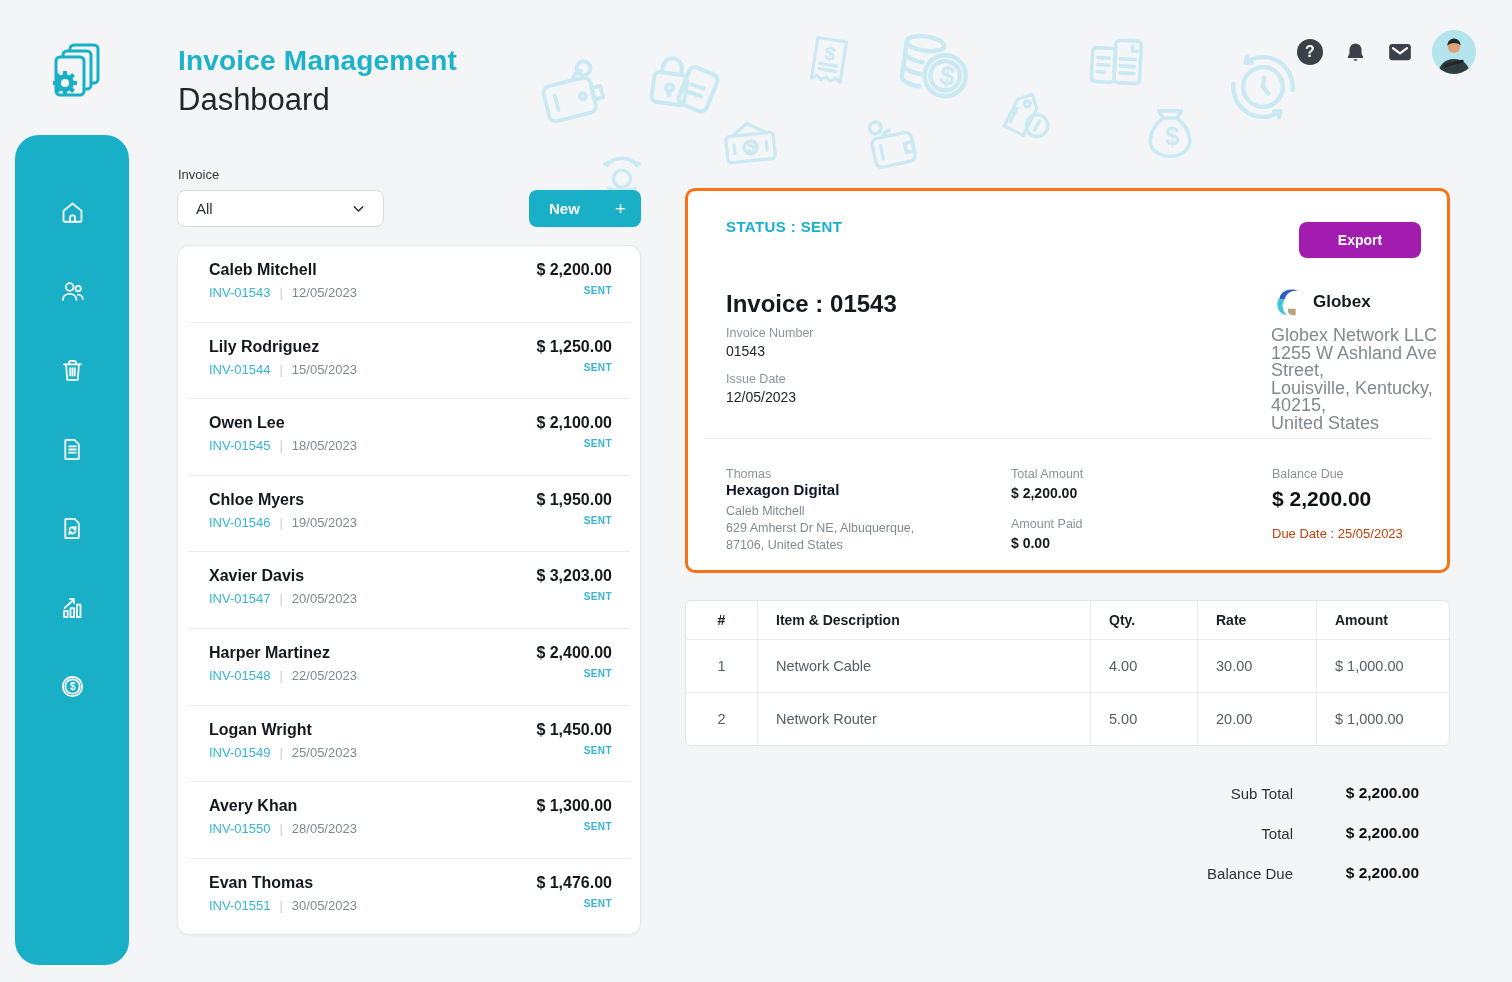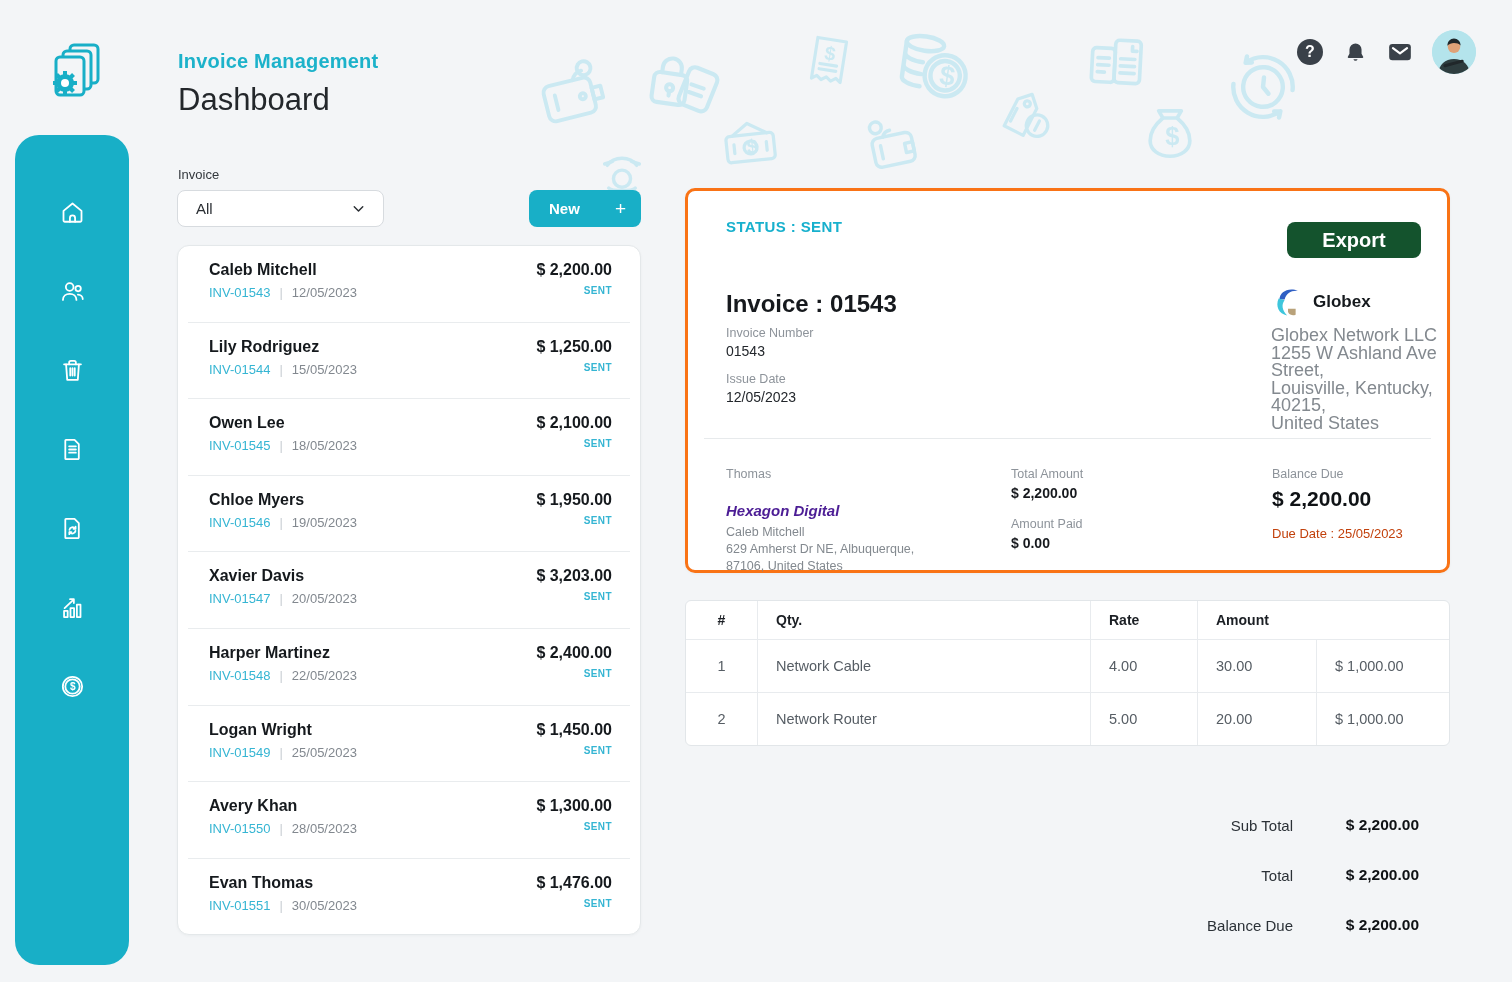--- a/index.html
+++ b/index.html
@@ -17,21 +17,21 @@
     background:#18afc7; border-radius:24px; z-index:3;
     display:flex; flex-direction:column; align-items:center; padding-top:64px; gap:52px; }
   .side-item { width:27px; height:27px; cursor:pointer; }
   .side-item svg { width:100%; height:100%; }
   .side-item path, .side-item rect, .side-item circle { fill:none; stroke:#ffffff; stroke-width:1.6; stroke-linecap:round; stroke-linejoin:round; }
   .side-item text { fill:#ffffff; stroke:none; font-size:9px; font-weight:bold; }
 
   
   .app-logo { position:absolute; left:46px; top:42px; width:58px; height:66px; z-index:2; }
   .page-title { position:absolute; left:178px; top:42px; z-index:2; }
-  .page-title .t1 { font-size:20px; font-weight:bold; color:#1cb2ca; line-height:38px; letter-spacing:.2px; }
+  .page-title .t1 { font-size:28px; font-weight:bold; color:#1cb2ca; line-height:38px; letter-spacing:.2px; }
   .page-title .t2 { font-size:31px; font-weight:400; color:#23272b; line-height:40px; }
 
   .topbar { position:absolute; right:36px; top:30px; display:flex; align-items:center; gap:19px; z-index:2; }
   .help-btn { width:26px; height:26px; border-radius:50%; background:#3a4149; color:#fff;
     font-size:16px; font-weight:bold; display:flex; align-items:center; justify-content:center; cursor:pointer; }
   .icon-btn { width:26px; height:26px; cursor:pointer; display:flex; align-items:center; justify-content:center; }
   .avatar { width:44px; height:44px; border-radius:50%; background:#b4e4ec; overflow:hidden; cursor:pointer; }
 
   
   .filter-label { position:absolute; left:178px; top:167px; font-size:13px; color:#33383d; z-index:2; }
@@ -59,36 +59,36 @@
   .inv-no { color:#35b5d3; }
   .inv-pipe { color:#c9ced3; }
   .inv-date { color:#82888f; }
   .inv-status { color:#35b5d3; font-size:10px; font-weight:bold; letter-spacing:.4px; }
 
   
   .detail { position:absolute; left:685px; top:188px; width:765px; height:385px; background:#fff;
     border:3px solid #f97316; border-radius:10px; box-shadow:0 1px 3px rgba(20,40,60,.04); z-index:2; }
   .status-line { position:absolute; left:38px; top:27px; font-size:15px; font-weight:bold;
     color:#17b0cd; letter-spacing:.4px; }
-  .btn-export { position:absolute; right:26px; top:31px; width:134px; height:36px; background:#14532d;
-    border:none; border-radius:8px; color:#fff; font-size:20px; font-weight:bold; cursor:pointer;
+  .btn-export { position:absolute; right:26px; top:31px; width:122px; height:36px; background:#a21caf;
+    border:none; border-radius:8px; color:#fff; font-size:14px; font-weight:bold; cursor:pointer;
     font-family:"Liberation Sans", sans-serif; }
   .detail-title { position:absolute; left:38px; top:99px; font-size:24px; font-weight:600; color:#16191d; }
   .fld-label { font-size:12.5px; color:#8d939a; }
   .fld-value { font-size:14px; color:#23272c; margin-top:3px; }
   .fld-invnum { position:absolute; left:38px; top:135px; }
   .fld-issue { position:absolute; left:38px; top:181px; }
   .company { position:absolute; left:583px; top:94px; }
   .company .row1 { display:flex; align-items:center; gap:8px; }
   .company .cname { font-size:17px; font-weight:bold; color:#15191d; }
   .company .addr { margin-top:8px; font-size:18px; color:#83898f; line-height:17.5px; }
   .detail-divider { position:absolute; left:16px; right:16px; top:247px; height:1px; background:#e7eaec; }
   .d-cols { position:absolute; left:0; top:276px; width:100%; }
   .col-client { position:absolute; left:38px; top:0; width:230px; }
-  .col-client .cmp { font-size:15px; font-weight:600; color:#4c1d95; margin-top:21px;font-style:italic; }
+  .col-client .cmp { font-size:15px; font-weight:600; color:#0f172a; margin-top:0; }
   .col-client .sub { font-size:12.5px; color:#83898f; margin-top:5px; line-height:17px; }
   .col-amounts { position:absolute; left:323px; top:0; }
   .col-amounts .money { font-size:14px; font-weight:600; color:#16191d; margin-top:4px; }
   .col-amounts .grp2 { margin-top:16px; }
   .col-balance { position:absolute; left:584px; top:0; }
   .col-balance .big { font-size:21px; font-weight:bold; color:#0f1215; margin-top:6px; }
   .col-balance .due { font-size:13px; color:#c2410c; margin-top:15px; }
 
   
   .items-table { position:absolute; left:685px; top:600px; width:765px; background:#fff;
@@ -98,21 +98,21 @@
   .t-head .cell { font-weight:bold; font-size:14px; color:#1b1f24; padding:11px 0 11px 18px; }
   .cell { border-right:1px solid #e8ebee; }
   .cell:last-child { border-right:none; }
   .cell.c0 { text-align:center; padding-left:0 !important; }
   .t-body .t-row { border-bottom:1px solid #e8ebee; }
   .t-body .t-row:last-child { border-bottom:none; }
   .t-body .cell { font-size:14.5px; color:#565d64; padding:18px 0 18px 18px; }
 
   
   .totals { position:absolute; right:93px; top:784px; width:340px; z-index:2; }
-  .tot-row { display:flex; justify-content:flex-end; align-items:center; margin-bottom:22px;margin-top:32px; }
+  .tot-row { display:flex; justify-content:flex-end; align-items:center; margin-bottom:22px; }
   .tot-label { flex:1; text-align:right; font-size:15px; color:#2b3137; }
   .tot-value { width:126px; text-align:right; font-size:15.5px; font-weight:bold; color:#0e1114; }
 </style>
 </head>
 <body>
 
 <div>
   <div class="decor" style="left:537px;top:58px;width:72px;height:72px;transform:rotate(-14deg);">
     <svg viewBox="0 0 24 24">
         <circle cx="17.5" cy="4.5" r="2.3"></circle>
@@ -523,20 +523,21 @@
       <div class="fld-label">Balance Due</div>
       <div class="big">$ 2,200.00</div>
       <div class="due">Due Date : 25/05/2023</div>
     </div>
   </div>
 </section>
 
 <div class="items-table">
   <div class="t-row t-head">
       <div class="cell c0">#</div>
+      <div class="cell">Item &amp; Description</div>
       <div class="cell">Qty.</div>
       <div class="cell">Rate</div>
       <div class="cell">Amount</div>
     </div>
   <div class="t-body">
 
       <div class="t-row">
         <div class="cell c0">1</div>
         <div class="cell">Network Cable</div>
         <div class="cell">4.00</div>

